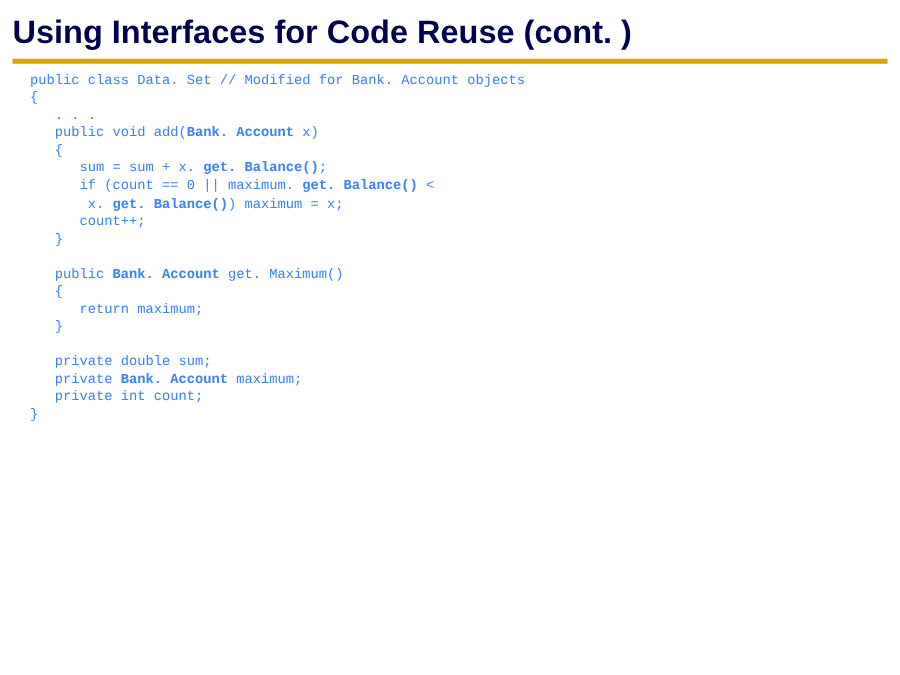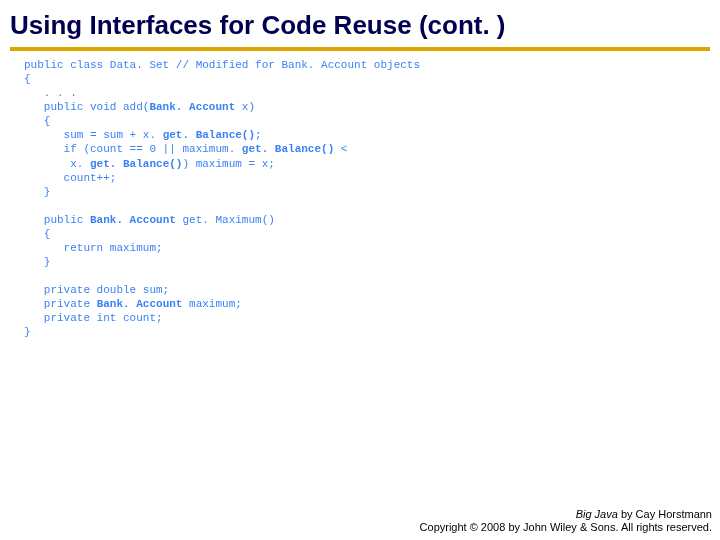--- a/index.html
+++ b/index.html
@@ -72,18 +72,14 @@
 <span>   public </span><span class="b">Bank. Account</span><span> get. Maximum()</span>
 <span>   {</span>
 <span>      return maximum;</span>
 <span>   }</span>
 <span></span>
 <span>   private double sum;</span>
 <span>   private </span><span class="b">Bank. Account</span><span> maximum;</span>
 <span>   private int count;</span>
 <span>}</span></div>
 
-  <div class="footer">
-    <div><span class="book">Big Java</span><span> by Cay Horstmann</span></div>
-    <div>Copyright © 2008 by John Wiley &amp; Sons.  All rights reserved.</div>
-  </div>
 
 </div>
 
 </body></html>

